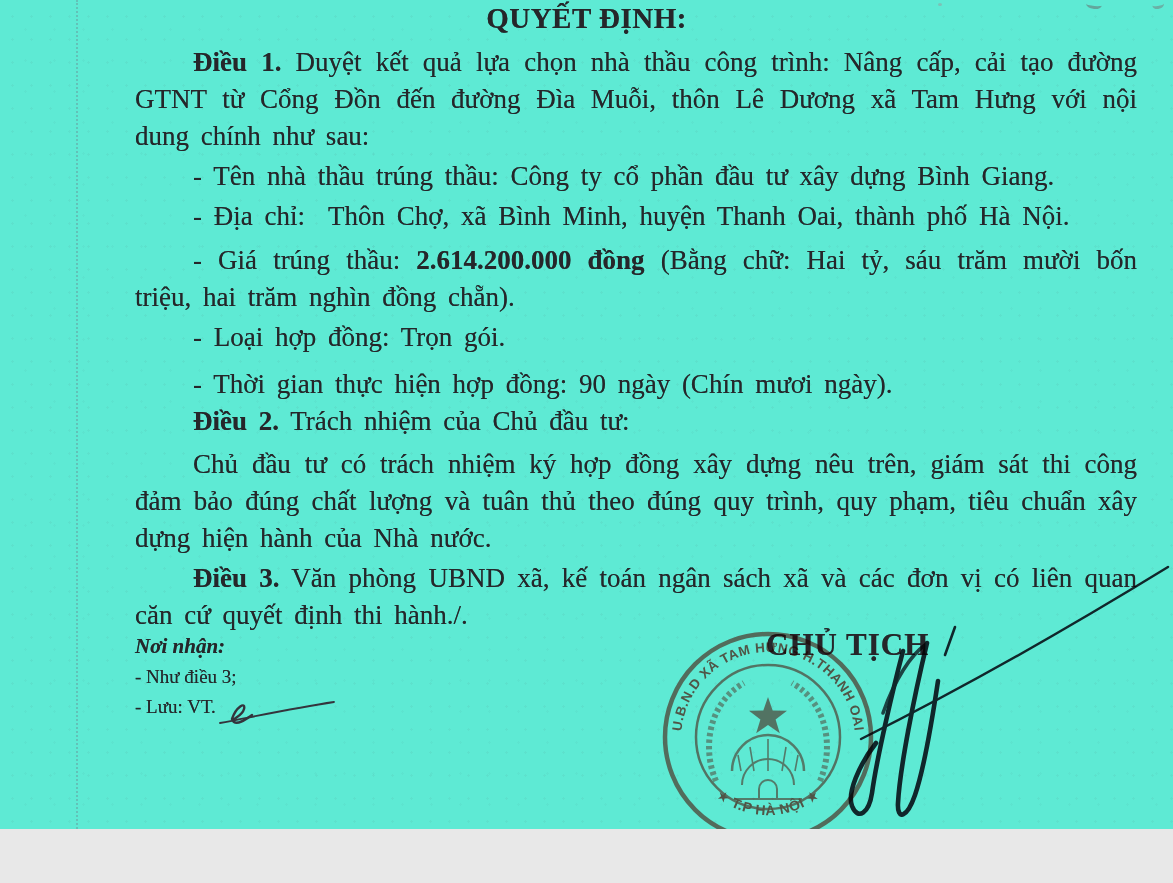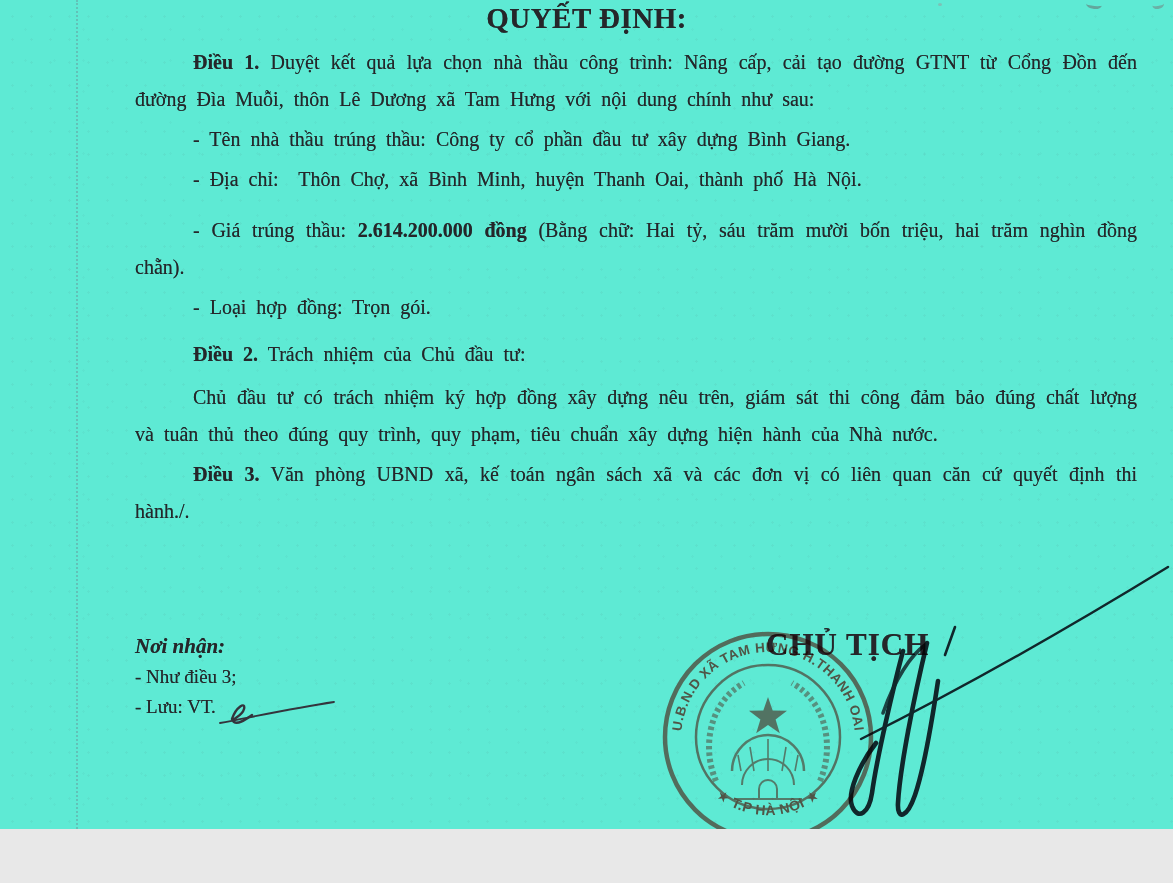--- a/index.html
+++ b/index.html
@@ -32,26 +32,26 @@
     border-left:2px dotted rgba(110,110,125,.32);
   }
   .doc-title{
     position:absolute;top:2px;left:0;width:1173px;
     text-align:center;font-weight:bold;font-size:29px;
     letter-spacing:.5px;
     text-shadow:0 0 .5px rgba(0,0,0,.55);
   }
   .doc{
     position:absolute;left:135px;top:44px;width:1002px;
-    font-size:20px;line-height:37px;
+    font-size:27px;line-height:37px;
     text-align:justify;word-spacing:5px;
     text-shadow:0 0 .4px rgba(0,0,0,.5);
   }
   .doc p{margin:0 0 3px;text-indent:58px;}
-  .doc p.mb7{margin-bottom:14px;}
+  .doc p.mb7{margin-bottom:7px;}
   .doc p.mb2{margin-bottom:10px;}
   .doc p.mb0{margin-bottom:0;}
   .doc p.mb6{margin-bottom:6px;}
   .doc .b{font-weight:bold;}
   .recipients{
     position:absolute;left:135px;top:630px;width:320px;
     text-shadow:0 0 .4px rgba(0,0,0,.5);
   }
   .recipients .label{font-weight:bold;font-style:italic;font-size:21px;line-height:32px;}
   .recipients .item{font-size:19px;line-height:30px;}
@@ -99,20 +99,21 @@
   <div class="artifact a3"></div>
 
   <div class="doc-title">QUYẾT ĐỊNH:</div>
 
   <div class="doc">
     <p><span class="b">Điều 1.</span><span> Duyệt kết quả lựa chọn nhà thầu công trình: Nâng cấp, cải tạo đường GTNT từ Cổng Đồn đến đường Đìa Muỗi, thôn Lê Dương xã Tam Hưng với nội dung chính như sau:</span></p>
     <p><span>- Tên nhà thầu trúng thầu: Công ty cổ phần đầu tư xây dựng Bình Giang.</span></p>
     <p class="mb7"><span>- Địa chỉ:&nbsp; Thôn Chợ, xã Bình Minh, huyện Thanh Oai, thành phố Hà Nội.</span></p>
     <p><span>- Giá trúng thầu: </span><span class="b">2.614.200.000 đồng</span><span> (Bằng chữ: Hai tỷ, sáu trăm mười bốn triệu, hai trăm nghìn đồng chẵn).</span></p>
     <p class="mb2"><span>- Loại hợp đồng: Trọn gói.</span></p>
+    <p class="mb0"><span>- Thời gian thực hiện hợp đồng: 90 ngày (Chín mươi ngày).</span></p>
     <p class="mb6"><span class="b">Điều 2.</span><span> Trách nhiệm của Chủ đầu tư:</span></p>
     <p><span>Chủ đầu tư có trách nhiệm ký hợp đồng xây dựng nêu trên, giám sát thi công đảm bảo đúng chất lượng và tuân thủ theo đúng quy trình, quy phạm, tiêu chuẩn xây dựng hiện hành của Nhà nước.</span></p>
     <p><span class="b">Điều 3.</span><span> Văn phòng UBND xã, kế toán ngân sách xã và các đơn vị có liên quan căn cứ quyết định thi hành./.</span></p>
   </div>
 
   <div class="recipients">
     <div class="label">Nơi nhận:</div>
     <div class="item">- Như điều 3;</div>
     <div class="item"><span>- Lưu: VT.</span><svg class="flourish" width="118" height="26" viewBox="0 0 118 26">
         <g stroke="#34343c" fill="none" stroke-linecap="round">

